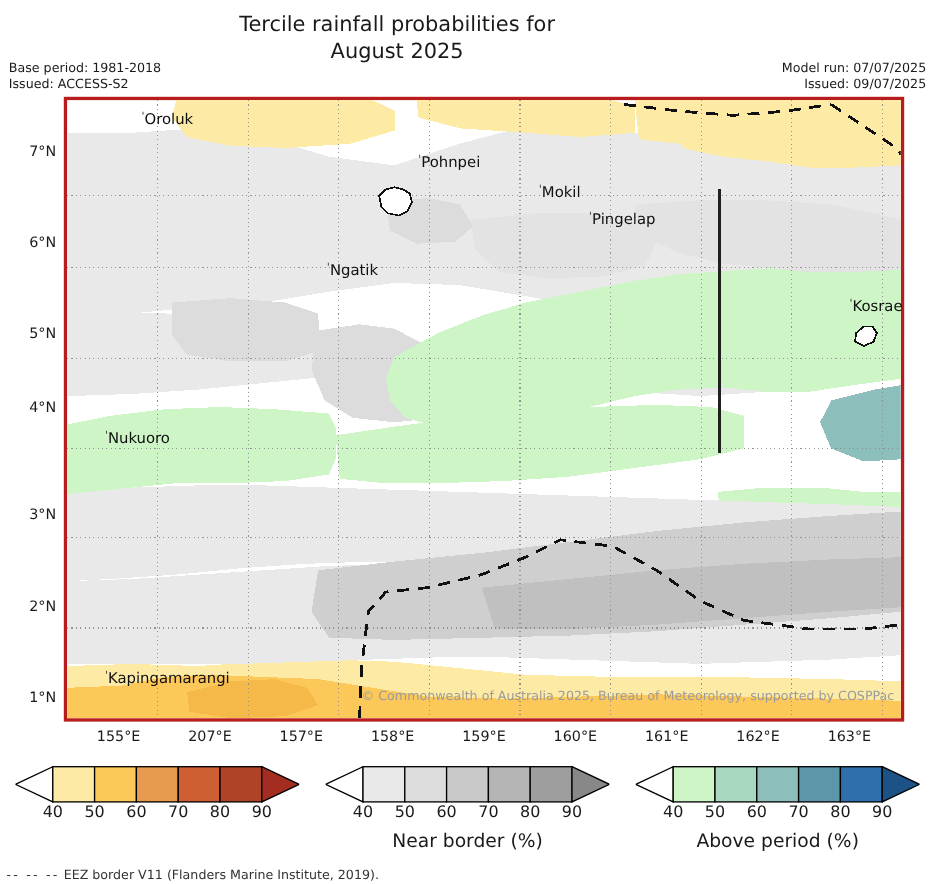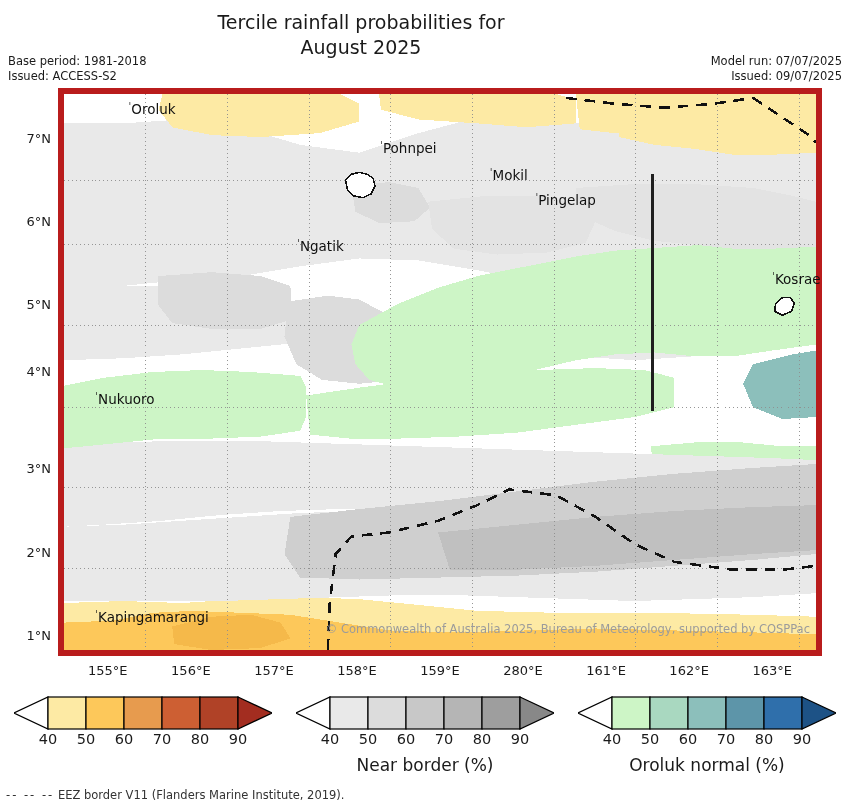--- a/index.html
+++ b/index.html
@@ -8,21 +8,21 @@
 
   
   #title{position:absolute;left:0;top:10px;width:722px;text-align:center;
          font-size:19px;line-height:25px;color:#1a1a1a;}
   #meta-left{position:absolute;left:8px;top:54px;font-size:11.5px;line-height:15px;color:#1a1a1a;}
   #meta-right{position:absolute;right:8px;top:54px;font-size:11.5px;line-height:15px;
               text-align:right;color:#1a1a1a;}
 
   
   #map-wrap{position:absolute;left:58px;top:88px;width:764px;height:568px;}
-  #map-frame{position:absolute;inset:0;border:6px solid #b91c1c;box-sizing:border-box;
+  #map-frame{position:absolute;inset:0;border:3px solid #b91c1c;box-sizing:border-box;
              background:#ffffff;overflow:hidden;}
   #map-svg{position:absolute;left:0;top:0;width:100%;height:100%;display:block;}
 
   .ytick{position:absolute;right:calc(100% + 7px);transform:translateY(-50%);
          font-size:13px;white-space:nowrap;color:#1a1a1a;}
   .xtick{position:absolute;top:calc(100% + 7px);transform:translateX(-50%);
          font-size:13px;white-space:nowrap;color:#1a1a1a;}
 
   .place{position:absolute;font-size:13.5px;color:#101010;white-space:nowrap;
          transform:translateY(-50%);}
@@ -179,25 +179,25 @@
       <div class="ytick" style="top: 547.27px;">1°N</div>
       <div class="ytick" style="top: 464.35px;">2°N</div>
       <div class="ytick" style="top: 380px;">3°N</div>
       <div class="ytick" style="top: 283px;">4°N</div>
       <div class="ytick" style="top: 215.591px;">5°N</div>
       <div class="ytick" style="top: 132.672px;">6°N</div>
       <div class="ytick" style="top: 49.7518px;">7°N</div>
     </div>
   <div id="xticks">
       <div class="xtick" style="left: 49.8261px;">155°E</div>
-      <div class="xtick" style="left: 132.87px;">156°E</div>
+      <div class="xtick" style="left: 132.87px;">207°E</div>
       <div class="xtick" style="left: 215.913px;">157°E</div>
       <div class="xtick" style="left: 298.957px;">158°E</div>
       <div class="xtick" style="left: 382px;">159°E</div>
-      <div class="xtick" style="left: 465.043px;">280°E</div>
+      <div class="xtick" style="left: 465.043px;">160°E</div>
       <div class="xtick" style="left: 548.087px;">161°E</div>
       <div class="xtick" style="left: 631.13px;">162°E</div>
       <div class="xtick" style="left: 714.174px;">163°E</div>
     </div>
   <div id="places">
       <div class="place" style="left: 70.587px; top: 20.7299px;"><span style="font-size:10px;vertical-align:top;">ˈ</span>Oroluk</div>
       <div class="place" style="left: 322.209px; top: 59.7022px;"><span style="font-size:10px;vertical-align:top;">ˈ</span>Pohnpei</div>
       <div class="place" style="left: 431.826px; top: 87.0657px;"><span style="font-size:10px;vertical-align:top;">ˈ</span>Mokil</div>
       <div class="place" style="left: 477.5px; top: 111.942px;"><span style="font-size:10px;vertical-align:top;">ˈ</span>Pingelap</div>
       <div class="place" style="left: 239.165px; top: 157.547px;"><span style="font-size:10px;vertical-align:top;">ˈ</span>Ngatik</div>
@@ -265,19 +265,19 @@
       </svg>
     </div>
   <div class="cb-ticks">
       <span class="cb-tick" style="left: 34px;">40</span>
       <span class="cb-tick" style="left: 72px;">50</span>
       <span class="cb-tick" style="left: 110px;">60</span>
       <span class="cb-tick" style="left: 148px;">70</span>
       <span class="cb-tick" style="left: 186px;">80</span>
       <span class="cb-tick" style="left: 224px;">90</span>
     </div>
-  <div class="cb-label">Oroluk normal (%)</div>
+  <div class="cb-label">Above period (%)</div>
 </div>
 
 <div id="eez-note">
   <span class="dashglyph">--  --  --</span>
   <span>EEZ border V11 (Flanders Marine Institute, 2019).</span>
 </div>
 
 </body></html>

